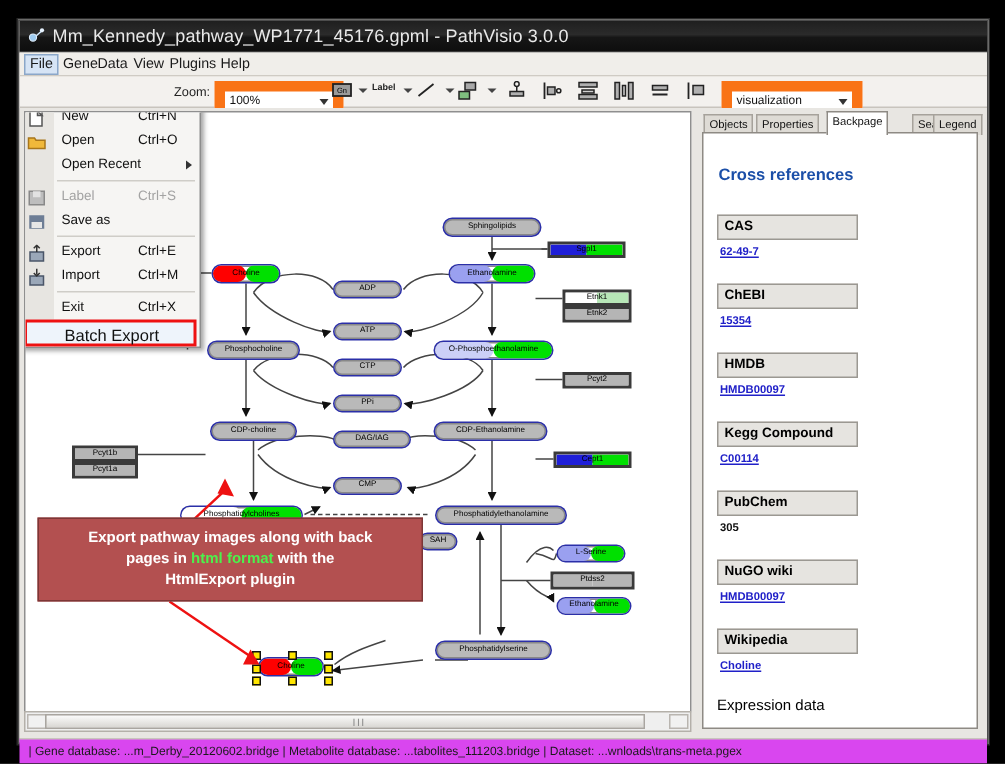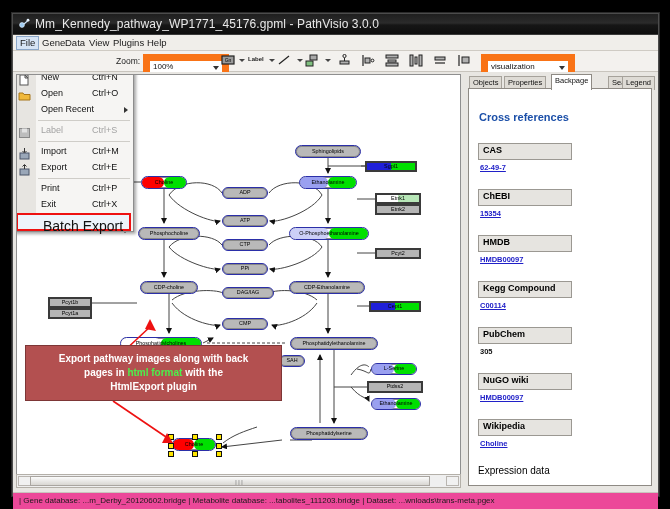--- a/index.html
+++ b/index.html
@@ -55,38 +55,38 @@
   .tabbody{position:absolute;left:6px;top:14px;width:182px;height:396px;
            background:#fff;border:1px solid #8e8a84;overflow:hidden;}
   .xref-title{position:absolute;left:10px;top:22px;font-size:11px;font-weight:bold;color:#1b4fa8;}
   .xsec{position:absolute;left:9px;background:#e6e4e0;border:1px solid #9b9892;height:15px;width:92px;}
   .xsec span{position:absolute;left:4px;top:1px;font-size:9px;font-weight:bold;color:#000;}
   .xval{position:absolute;left:11px;font-size:7.5px;color:#2020c8;text-decoration:underline;font-weight:bold;}
   .xval.plain{color:#111;text-decoration:none;}
   .expr{position:absolute;left:9px;top:376px;font-size:10px;font-weight:normal;color:#000;}
 
   
-  .statusbar{position:relative;height:16px;background:#ec4899;border-top:1px solid #c9c5be;}
+  .statusbar{position:relative;height:16px;background:#d946ef;border-top:1px solid #c9c5be;}
   .statustext{position:absolute;left:6px;top:3px;font-size:8px;color:#1a1a1a;white-space:nowrap;}
 
   
   .dropdown{position:absolute;left:0px;top:0px;width:119px;background:#f6f5f3;
             border:1px solid #8d8d8d;box-shadow:2px 2px 3px rgba(0,0,0,.35);z-index:60;}
   .dd-gutter{position:absolute;left:0;top:0;width:22px;height:100%;background:#e7e5e1;}
   .dd-item{position:relative;height:16px;}
   .dd-item .lb{position:absolute;left:27px;top:2px;font-size:9px;color:#111;}
   .dd-item .ac{position:absolute;left:78px;top:2px;font-size:9px;color:#111;}
   .dd-item.disabled .lb,.dd-item.disabled .ac{color:#a3a3a3;}
   .dd-sep{position:relative;height:5px;}
   .dd-sep i{position:absolute;left:24px;right:3px;top:2px;height:1px;background:#cfcdc8;display:block;}
   .dd-item .subarr{position:absolute;right:5px;top:5px;width:0;height:0;
       border-top:3px solid transparent;border-bottom:3px solid transparent;border-left:4px solid #333;}
   .dd-highlight{position:absolute;left:2px;right:2px;top:0;height:16px;border:2px solid #ee1111;
                 background:#eef4fb;box-sizing:border-box;}
-  .dd-highlight .lb{position:absolute;left:25px;top:1px;font-size:14px;color:#111;}
+  .dd-highlight .lb{position:absolute;left:25px;top:1px;font-size:11px;color:#111;}
   .ddicon{position:absolute;left:4px;top:2px;width:13px;height:12px;}
 
   
   .node{position:absolute;box-sizing:border-box;display:flex;align-items:center;justify-content:center;
         font-size:5.4px;color:#000;text-align:center;line-height:1;overflow:hidden;}
   .metab{border:1px solid #2b2fa8;border-radius:8px;background:#b9b9b9;
          box-shadow:inset 0 0 0 1px #888;}
   .gene{border:2px solid #3a3a3a;background:#b5b5b5;}
   .lbl{position:relative;z-index:3;font-size:5.4px;}
   .half{position:absolute;top:0;bottom:0;}
@@ -430,45 +430,48 @@
                 <i></i>
               </div>
               <div class="dd-item disabled">
                 <span class="ddicon"><svg viewBox="0 0 13 12" width="13" height="12">
                     <rect x="1.5" y="1.5" width="10" height="9" fill="#bdbdbd" stroke="#888"></rect>
                     <rect x="4" y="1.5" width="5" height="4" fill="#e2e2e2"></rect>
                   </svg></span>
                 <span class="lb">Label</span>
                 <span class="ac">Ctrl+S</span>
               </div>
+              <div class="dd-item">
+                <span class="ddicon"><svg viewBox="0 0 13 12" width="13" height="12">
+                    <rect x="1.5" y="1.5" width="10" height="9" fill="#6d7d95" stroke="#3d4css"></rect>
+                    <rect x="3" y="6" width="7" height="4" fill="#e6e6e6"></rect>
+                  </svg></span>
+                <span class="lb">Save as</span>
+              </div>
               <div class="dd-sep">
                 <i></i>
+              </div>
+              <div class="dd-item">
+                <span class="ddicon"><svg viewBox="0 0 13 12" width="13" height="12">
+                    <rect x="2" y="5" width="9" height="6" fill="#9aa7b8" stroke="#4a5568"></rect>
+                    <path d="M6.5 5 V1 M4.5 2.5 L6.5 0.5 L8.5 2.5" stroke="#333" fill="none"></path>
+                  </svg></span>
+                <span class="lb">Export</span>
+                <span class="ac">Ctrl+E</span>
               </div>
               <div class="dd-item">
                 <span class="ddicon"><svg viewBox="0 0 13 12" width="13" height="12">
                     <rect x="2" y="5" width="9" height="6" fill="#9aa7b8" stroke="#4a5568"></rect>
                     <path d="M6.5 0 V4 M4.5 3 L6.5 5 L8.5 3" stroke="#333" fill="none"></path>
                   </svg></span>
                 <span class="lb">Import</span>
                 <span class="ac">Ctrl+M</span>
               </div>
-              <div class="dd-item">
-                <span class="ddicon"><svg viewBox="0 0 13 12" width="13" height="12">
-                    <rect x="2" y="5" width="9" height="6" fill="#9aa7b8" stroke="#4a5568"></rect>
-                    <path d="M6.5 5 V1 M4.5 2.5 L6.5 0.5 L8.5 2.5" stroke="#333" fill="none"></path>
-                  </svg></span>
-                <span class="lb">Export</span>
-                <span class="ac">Ctrl+E</span>
-              </div>
               <div class="dd-sep">
                 <i></i>
-              </div>
-              <div class="dd-item">
-                <span class="lb">Print</span>
-                <span class="ac">Ctrl+P</span>
               </div>
               <div class="dd-item">
                 <span class="lb">Exit</span>
                 <span class="ac">Ctrl+X</span>
               </div>
               <div class="dd-item" style="height: 18px;">
                 <div class="dd-highlight" style="height: 18px; border-color: rgb(238, 17, 17);">
                   <span class="lb" style="top: 3px;">Batch Export</span>
                 </div>
               </div>

